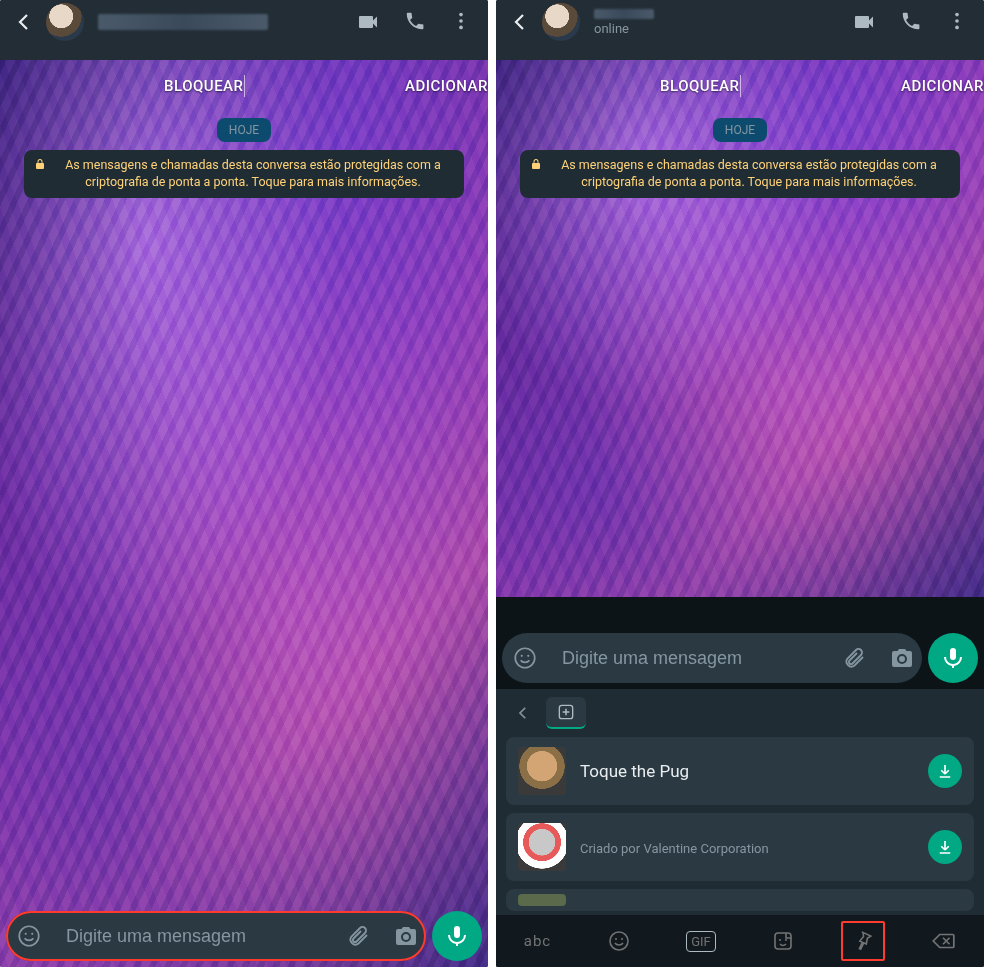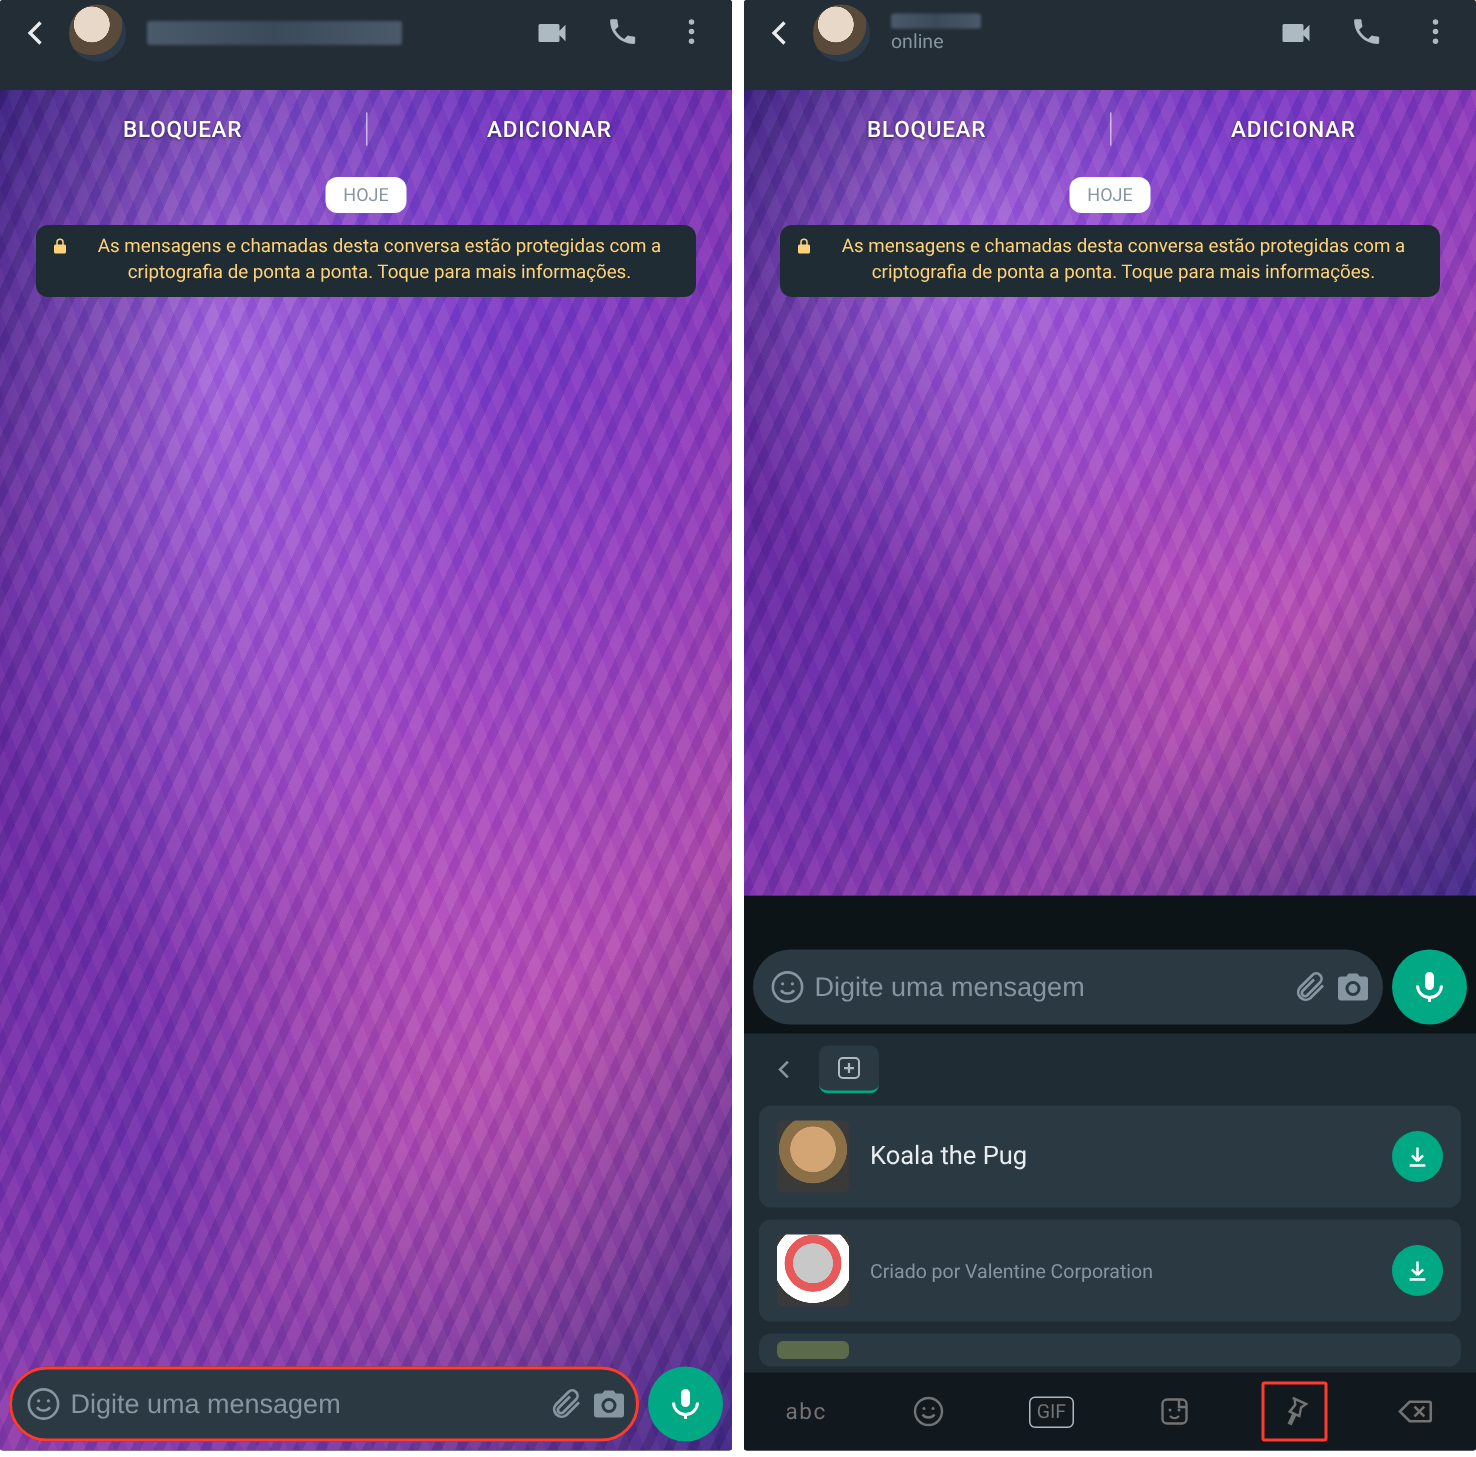--- a/index.html
+++ b/index.html
@@ -76,27 +76,27 @@
     display: flex;
     align-items: center;
     justify-content: center;
     height: 44px;
     color: #fff;
     font-size: 15px;
     font-weight: 500;
     letter-spacing: 0.5px;
     text-shadow: 0 1px 2px rgba(0,0,0,0.6);
   }
-  .block-bar .half { flex:1; text-align:center; }
+  .block-bar .half { flex:1; text-align:right; }
   .block-bar .divider { width:1px; height:22px; background: rgba(255,255,255,0.6); }
   
   .date-chip {
     position: relative; z-index:5;
     margin: 10px auto 8px;
-    background: #ffffff;
+    background: #0c4a6e;
     color: #8696a0;
     font-size: 12px;
     padding: 5px 12px;
     border-radius: 8px;
     width: fit-content;
   }
   
   .enc-notice {
     position: relative; z-index:5;
     margin: 0 auto;
@@ -124,21 +124,21 @@
     padding: 6px;
   }
   .input-pill {
     flex:1;
     background:#2a3942;
     border-radius: 28px;
     height: 50px;
     display:flex;
     align-items:center;
     padding: 0 8px 0 10px;
-    gap: 5px;
+    gap: 24px;
   }
   .input-pill .emoji { color:#8696a0; }
   .input-pill input {
     flex:1; background:transparent; border:none; outline:none;
     color:#d1d7db; font-size:18px;
   }
   .input-pill input::placeholder { color:#8696a0; }
   .input-pill .attach, .input-pill .camera { color:#8696a0; }
   .mic-btn {
     width:50px; height:50px; border-radius:50%;
@@ -385,21 +385,21 @@
             <rect x="4" y="4" width="16" height="16" rx="3" fill="none" stroke="currentColor" stroke-width="1.6"></rect>
             <path d="M12 8v8M8 12h8" stroke="currentColor" stroke-width="1.8"></path>
           </svg>
       </div>
     </div>
 
     <div class="sticker-list">
       <div class="pack-row">
         <div class="pack-thumb pug"></div>
         <div class="pack-info">
-          <div class="pack-name">Koala the Pug</div>
+          <div class="pack-name">Toque the Pug</div>
         </div>
         <div class="pack-download">
           <svg width="18" height="18" viewBox="0 0 24 24" fill="none" stroke="currentColor" stroke-width="2.2">
               <path d="M12 4v12m0 0l-5-5m5 5l5-5M5 20h14"></path>
             </svg>
         </div>
       </div>
       <div class="pack-row">
         <div class="pack-thumb koala"></div>
         <div class="pack-info">

